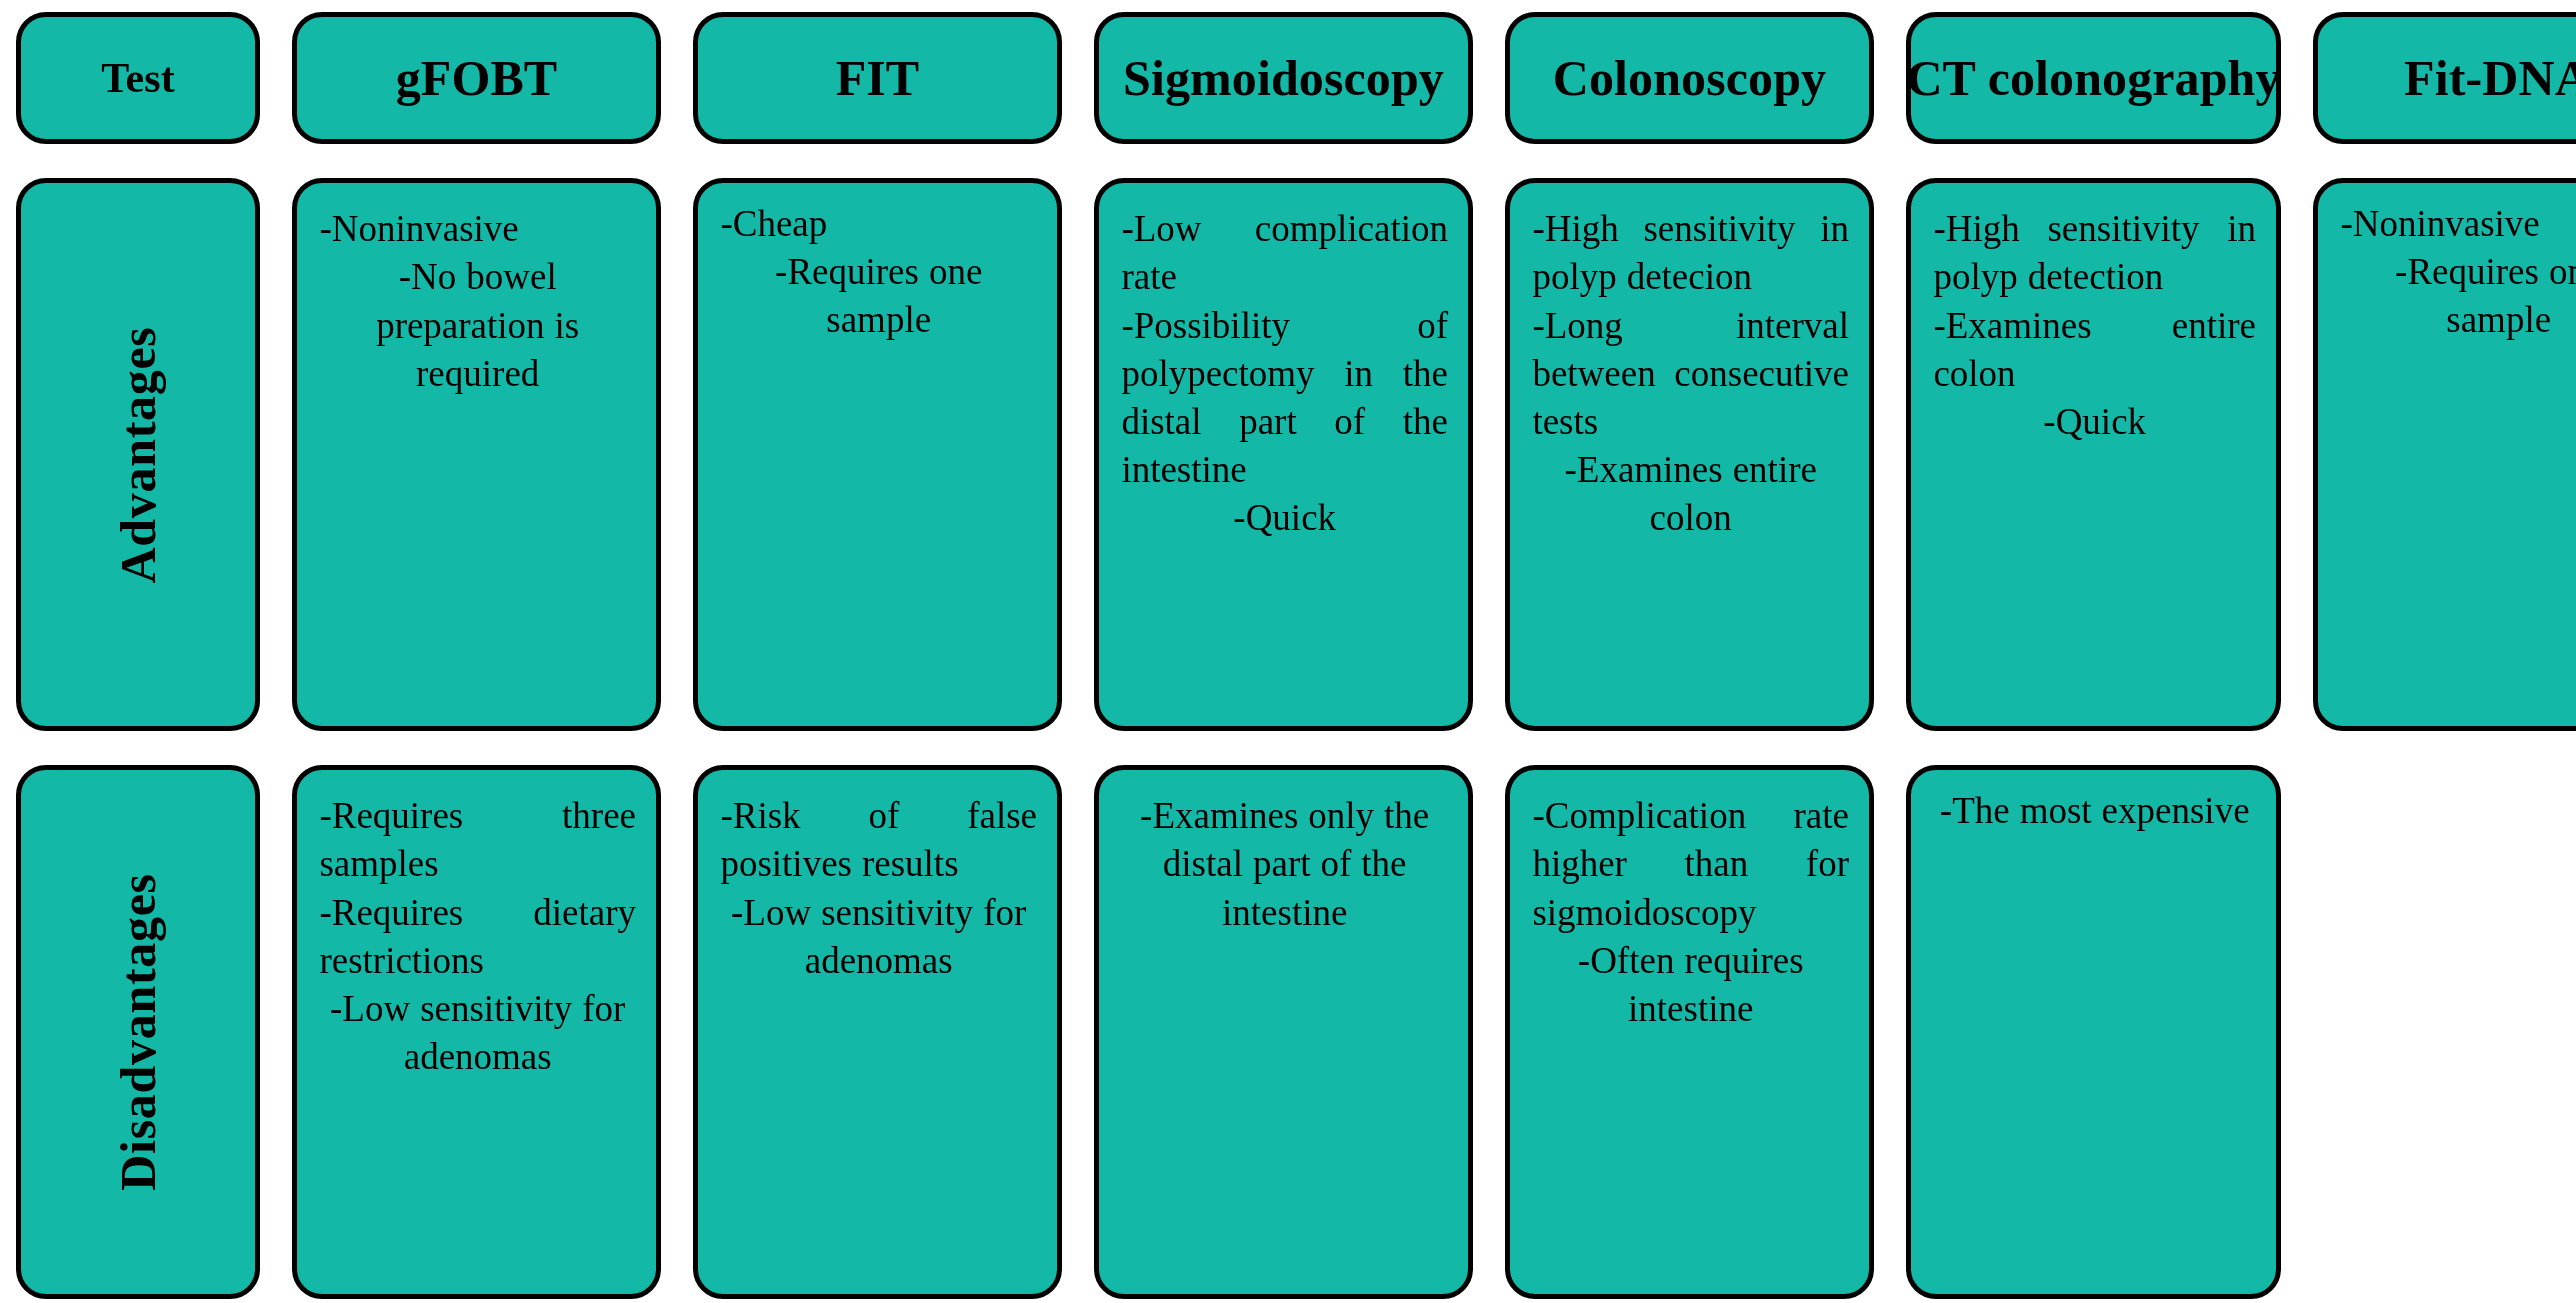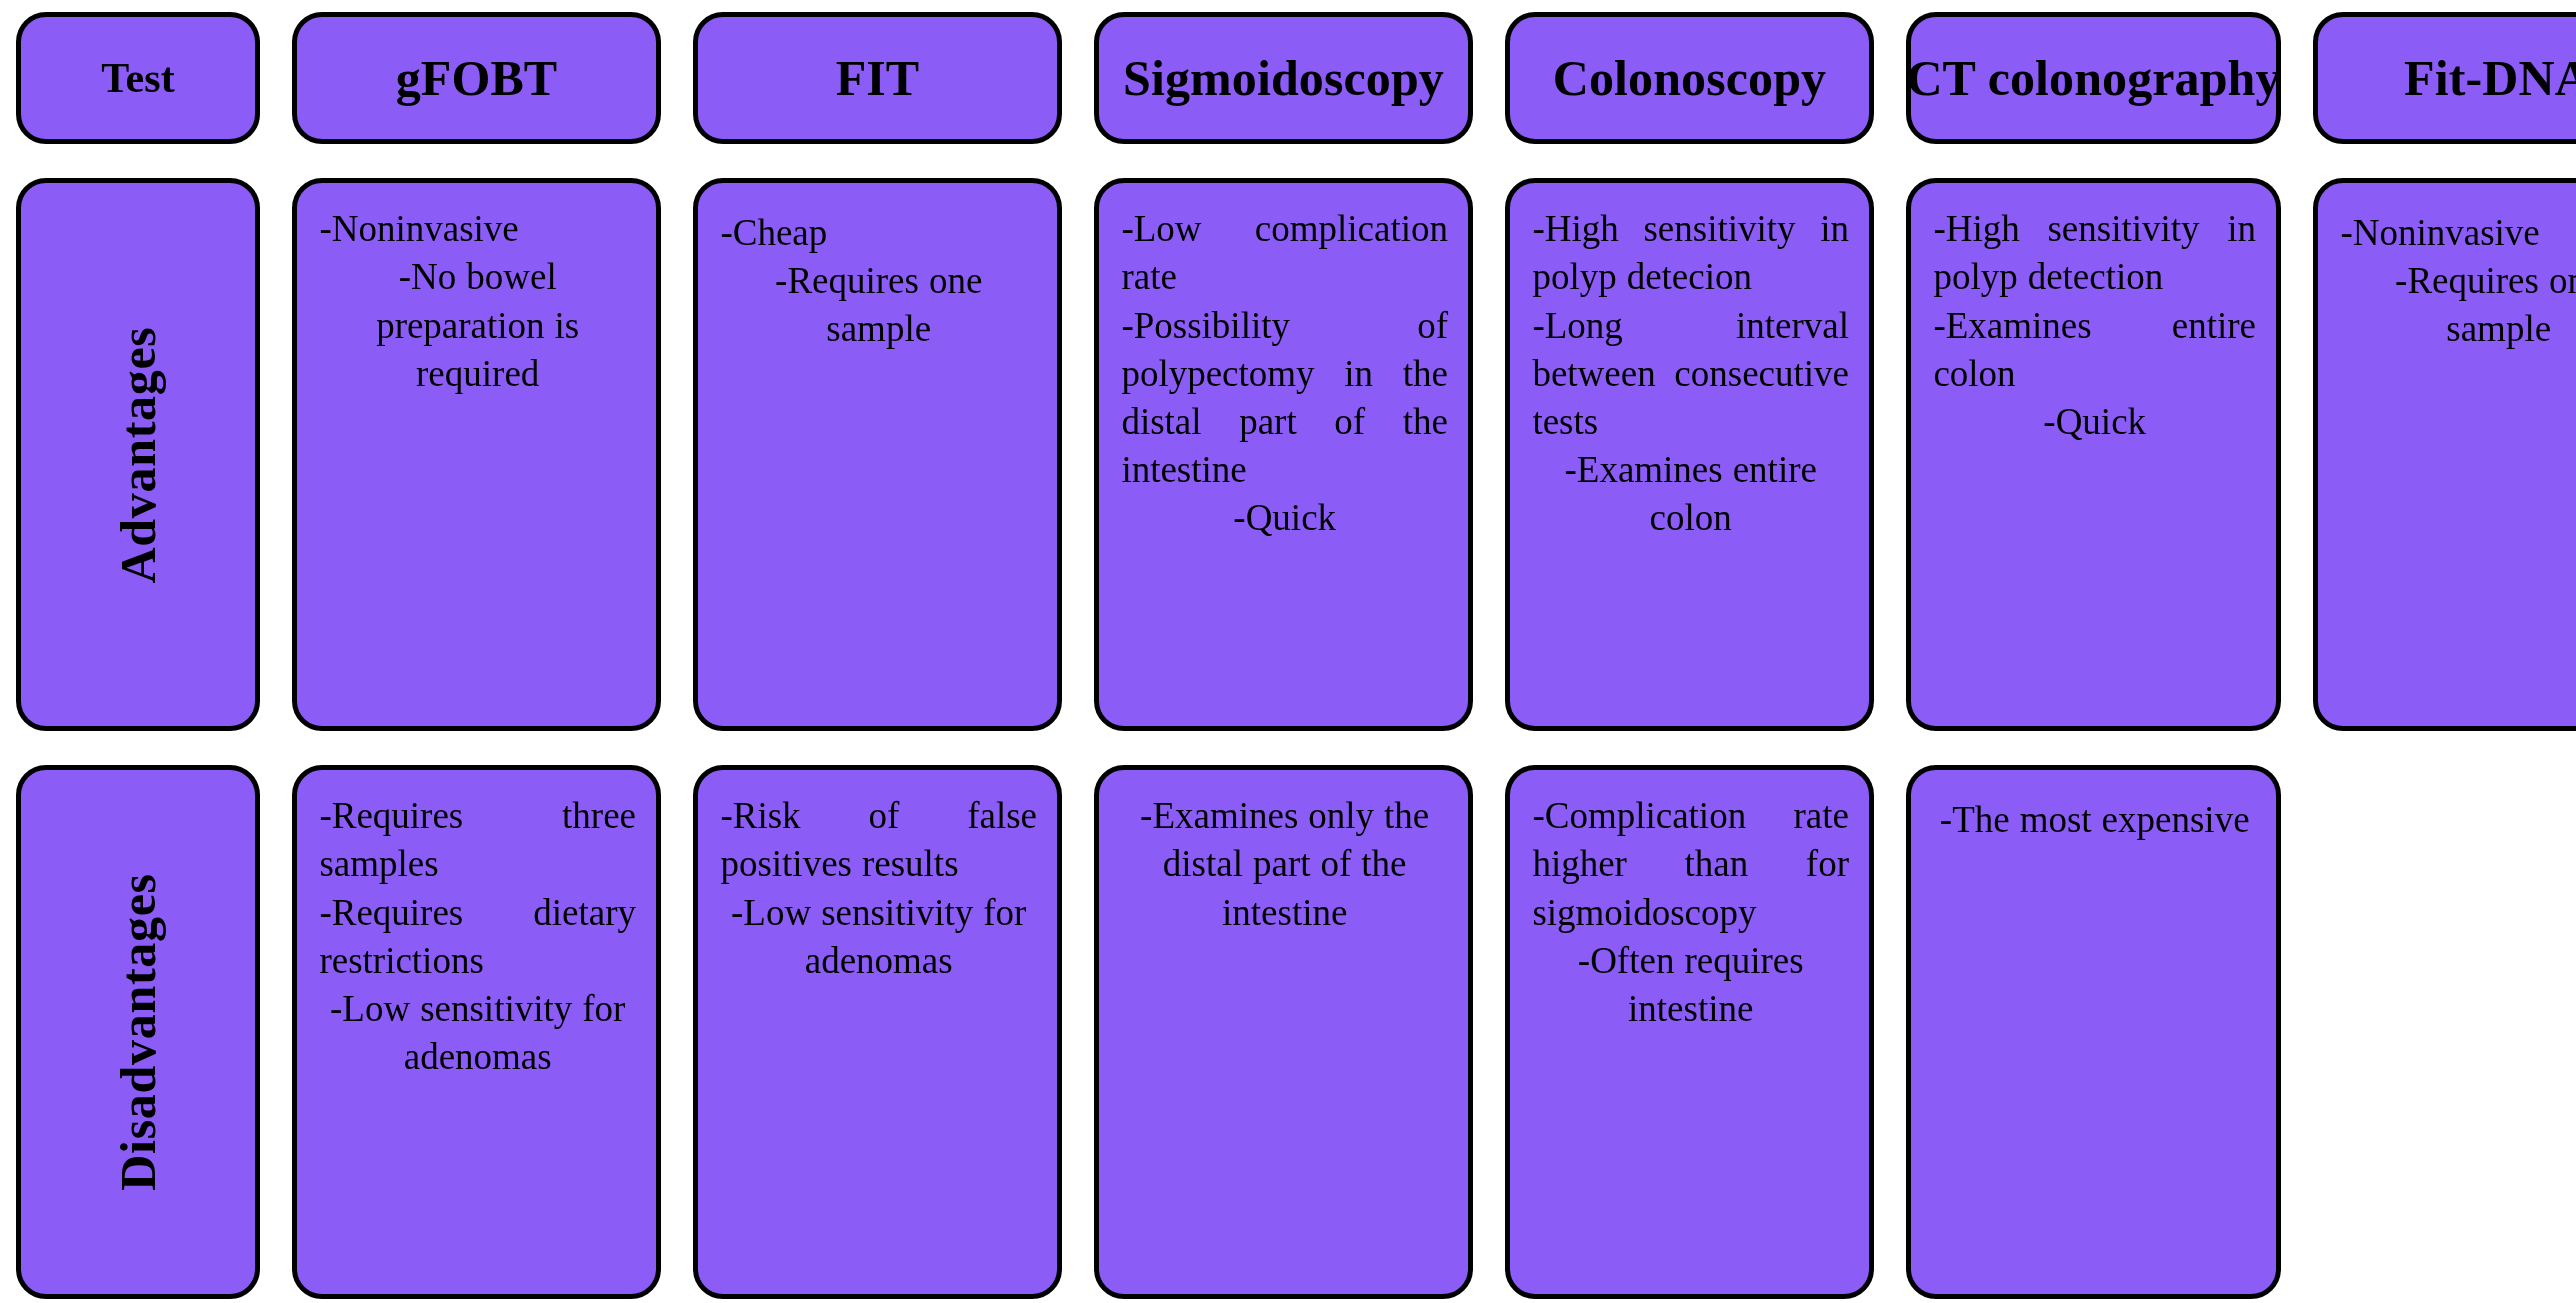--- a/index.html
+++ b/index.html
@@ -30,21 +30,21 @@
     column-gap: 32px;
     row-gap: 34px;
     width: 100%;
     height: 100%;
     align-items: stretch;
   }
 
   .cell {
     border: 5.3px solid #000000;
     border-radius: 30px;
-    background: #8b5cf6;
+    background: #14b8a6;
     position: relative;
     overflow: hidden;
   }
 
   
   .hdr {
     display: flex;
     align-items: center;
     justify-content: center;
     font-weight: bold;
@@ -83,21 +83,21 @@
   .content li {
     font-size: 37px;
     line-height: 1.30;
     text-align: justify;
     text-justify: inter-word;
     margin: 0 0 0 0;
     word-spacing: 0.02em;
   }
   .content li:last-child { text-align: center; }
 
-  .pad-top-sm { padding-top: 26px; }
+  .pad-top-sm { padding-top: 17px; }
 </style>
 </head>
 <body>
 
 <div class="table-wrap">
   <div class="grid">
 
     <div class="cell hdr corner">
       <span>Test</span>
     </div>

